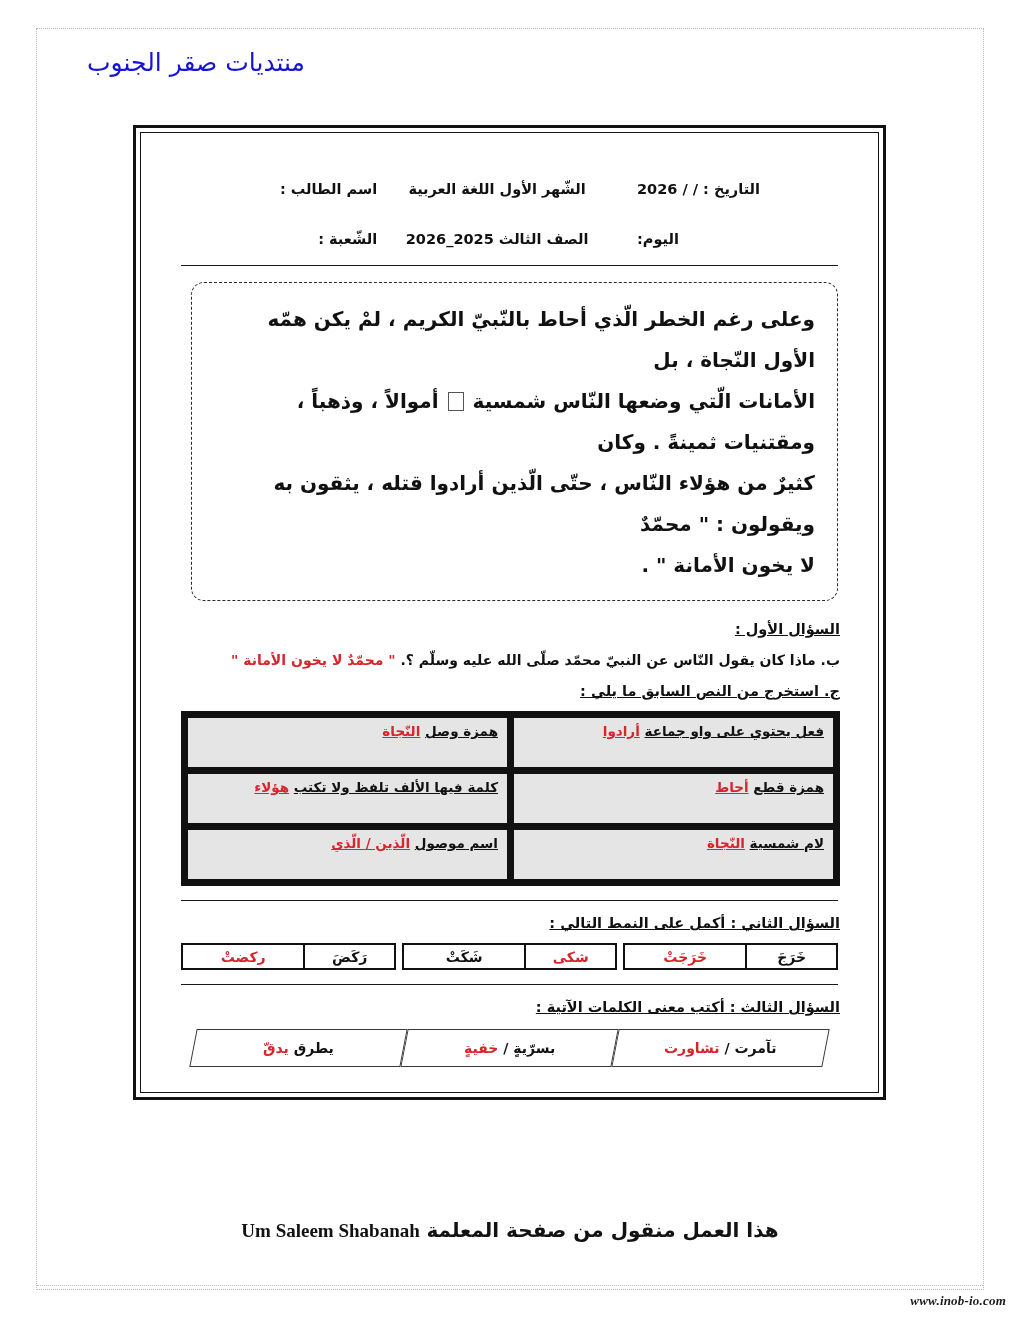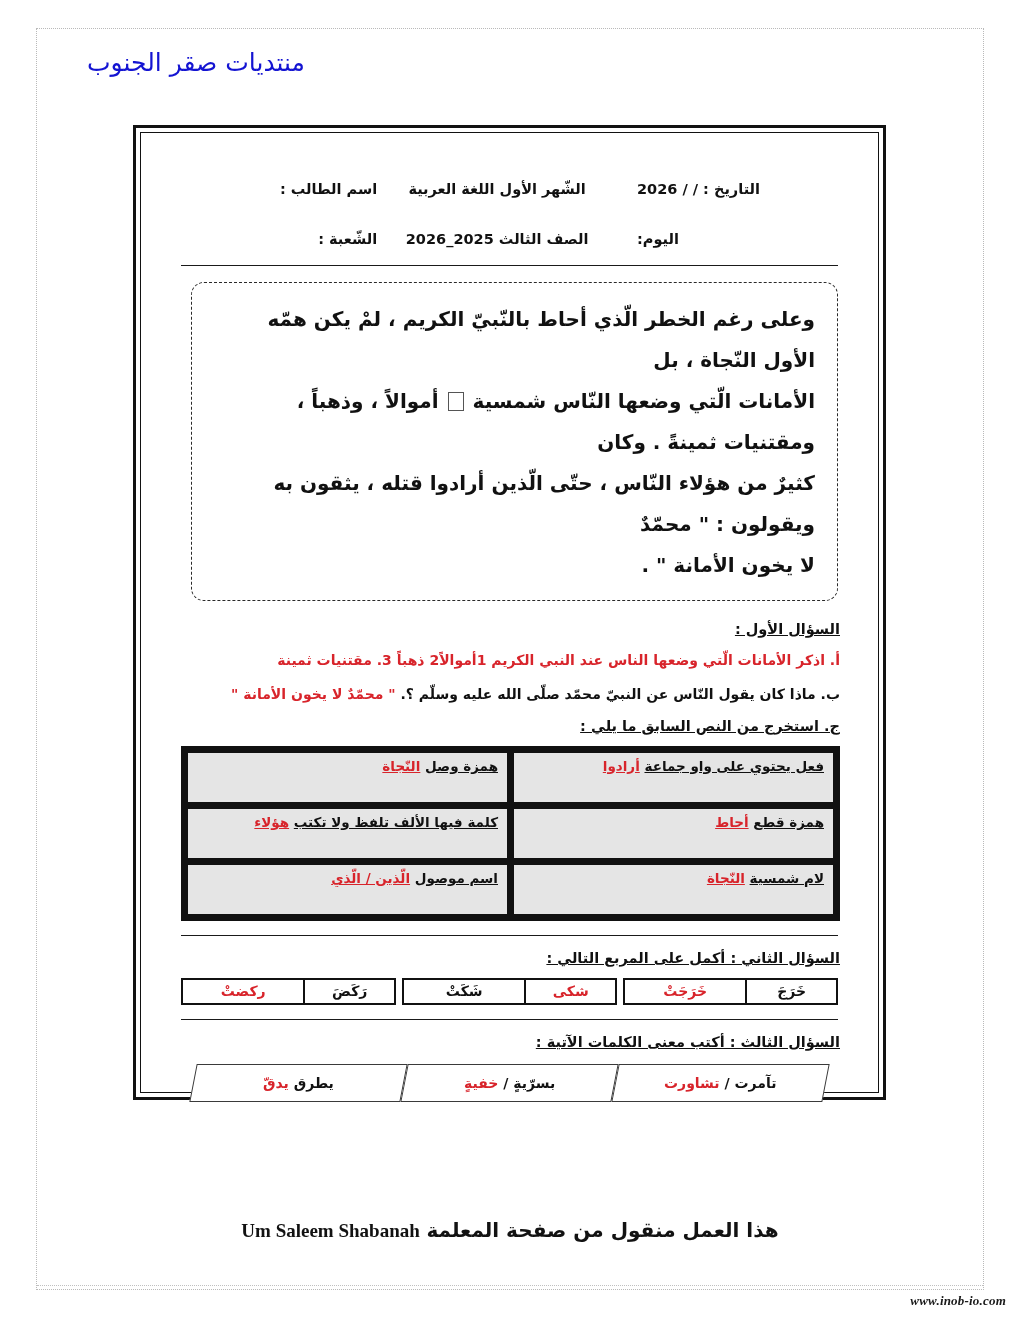--- a/index.html
+++ b/index.html
@@ -297,21 +297,20 @@
         <span>الأمانات الّتي وضعها النّاس شمسية</span>
         <span class="punct-box"></span>
         <span>أموالاً ، وذهباً ، ومقتنيات ثمينةً . وكان</span>
       </span>
       <span class="passage-line">كثيرٌ من هؤلاء النّاس ، حتّى الّذين أرادوا قتله ، يثقون به ويقولون : " محمّدٌ</span>
       <span class="passage-line">لا يخون الأمانة " .</span>
     </div>
 
     <span class="q-heading">السؤال الأول :</span>
 
-    <span class="answer-line red">أ. اذكر الأمانات الّتي وضعها الناس عند النبي الكريم 1أموالاً2 ذهباً 3. مقتنيات ثمينة</span>
 
     <span class="answer-line">
       <span class="blk">ب. ماذا كان يقول النّاس عن النبيّ محمّد صلّى الله عليه وسلّم ؟.</span>
       <span class="red">" محمّدٌ لا يخون الأمانة "</span>
     </span>
 
 
     <span class="q-heading">ج. استخرج من النص السابق ما يلي :</span>
 
     <table class="extract-table">
@@ -344,21 +343,21 @@
           <td>
             <span class="u blk">اسم موصول</span>
             <span class="u red">الّذين / الّذي</span>
           </td>
         </tr>
       </tbody>
     </table>
 
     <hr class="hr-sec">
 
-    <span class="q-heading">السؤال الثاني : أكمل على المربع التالي :</span>
+    <span class="q-heading">السؤال الثاني : أكمل على النمط التالي :</span>
 
     <div class="pattern-row">
       <div class="pattern-pair">
         <div class="pattern-cell first blk">خَرَجَ</div>
         <div class="pattern-cell red">خَرَجَتْ</div>
       </div>
       <div class="pattern-pair">
         <div class="pattern-cell first red">شكى</div>
         <div class="pattern-cell blk">شَكَتْ</div>
       </div>

